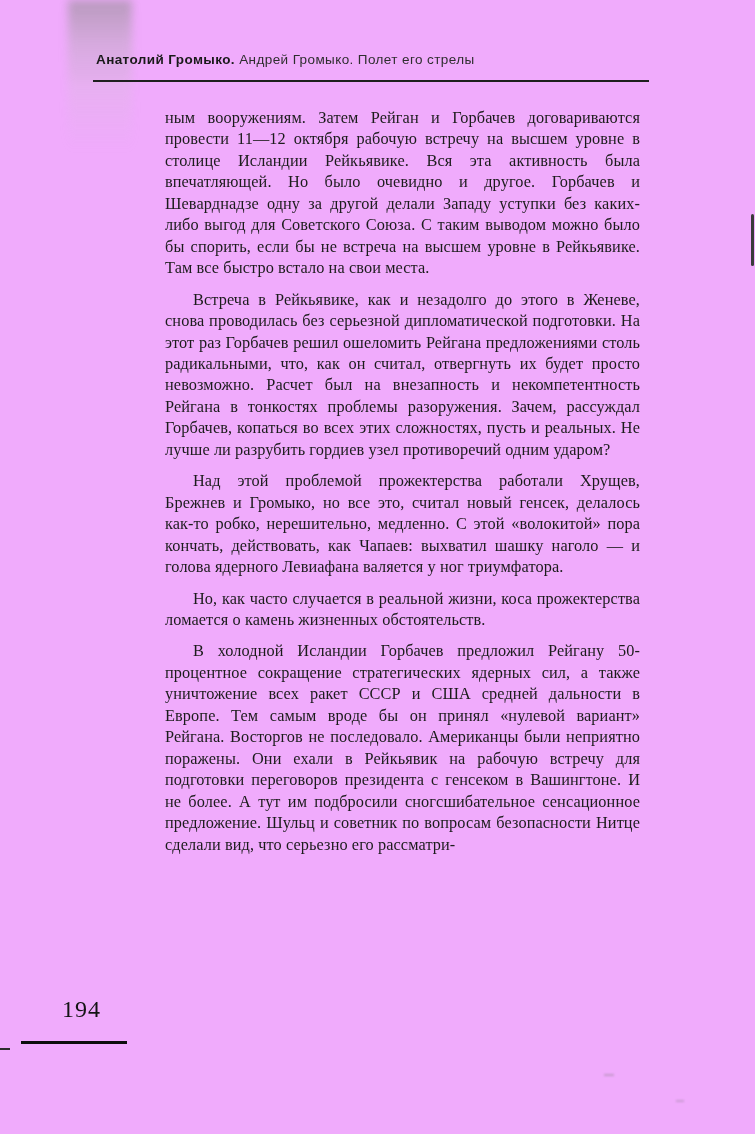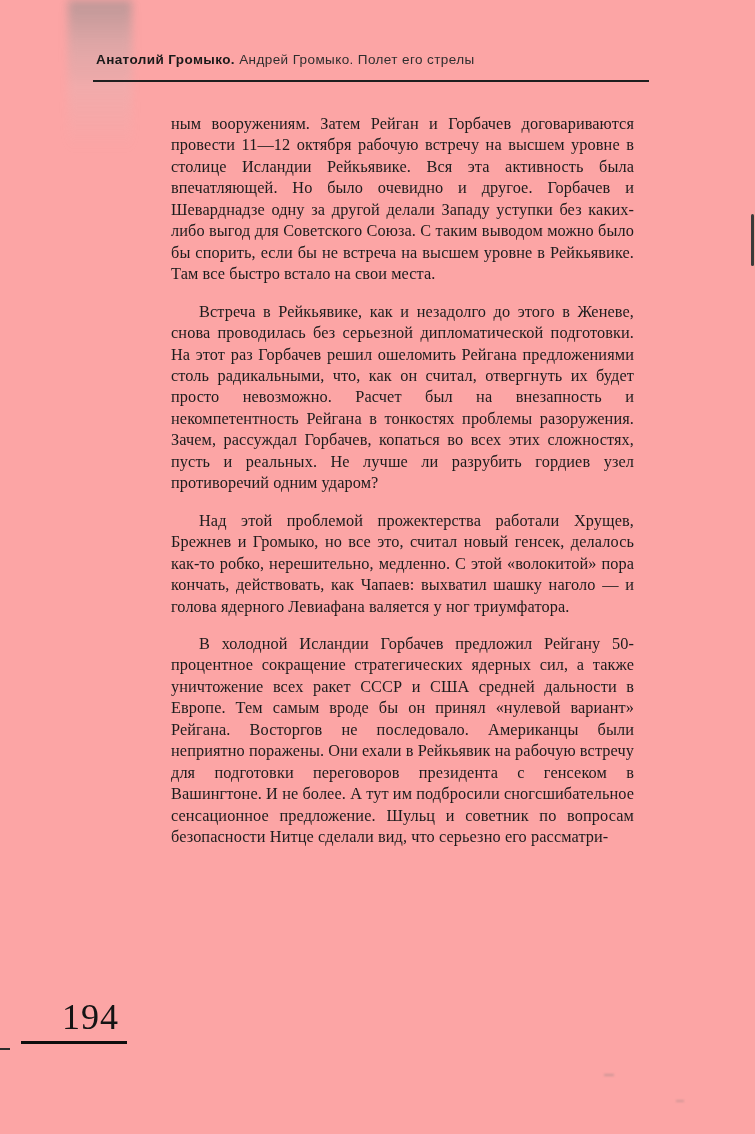--- a/index.html
+++ b/index.html
@@ -4,21 +4,21 @@
 <style>
   html, body {
     margin: 0;
     padding: 0;
     background: #ffffff;
   }
   .page {
     position: relative;
     width: 755px;
     height: 1134px;
-    background: #fca5a5;
+    background: #f0abfc;
     overflow: hidden;
     font-family: "Liberation Serif", serif;
     color: #1c1c1c;
   }
   
   .scan-shade {
     position: absolute;
     left: 68px;
     top: 0;
     width: 64px;
@@ -86,32 +86,32 @@
     position: absolute;
     left: 155px;
     top: 97px;
     width: 495px;
     font-size: 16.3px;
     line-height: 21.45px;
     text-align: justify;
     letter-spacing: 0.1px;
   }
   .text-column p {
-    margin: 16px;
+    margin: 10px;
     text-indent: 28px;
   }
   .text-column p.no-indent {
     text-indent: 0;
   }
   .page-number {
     position: absolute;
     left: 62px;
     top: 996px;
     font-family: "Liberation Serif", serif;
-    font-size: 36px;
+    font-size: 24px;
     font-weight: 400;
     color: #141414;
     letter-spacing: 1px;
   }
   .footer-rule {
     position: absolute;
     left: 21px;
     top: 1041px;
     width: 106px;
     height: 3px;
@@ -139,20 +139,21 @@
   <div class="running-header">
     <span class="author">Анатолий Громыко.</span><span> Андрей Громыко. Полет его стрелы</span>
   </div>
 
   <div class="header-rule"></div>
 
   <div class="text-column">
     <p class="no-indent">ным вооружениям. Затем Рейган и Горбачев договариваются провести 11—12 октября рабочую встречу на высшем уровне в столице Исландии Рейкьявике. Вся эта активность была впечатляющей. Но было очевидно и другое. Горбачев и Шеварднадзе одну за другой делали Западу уступки без каких-либо выгод для Советского Союза. С таким выводом можно было бы спорить, если бы не встреча на высшем уровне в Рейкьявике. Там все быстро встало на свои места.</p>
     <p>Встреча в Рейкьявике, как и незадолго до этого в Женеве, снова проводилась без серьезной дипломатической подготовки. На этот раз Горбачев решил ошеломить Рейгана предложениями столь радикальными, что, как он считал, отвергнуть их будет просто невозможно. Расчет был на внезапность и некомпетентность Рейгана в тонкостях проблемы разоружения. Зачем, рассуждал Горбачев, копаться во всех этих сложностях, пусть и реальных. Не лучше ли разрубить гордиев узел противоречий одним ударом?</p>
     <p>Над этой проблемой прожектерства работали Хрущев, Брежнев и Громыко, но все это, считал новый генсек, делалось как-то робко, нерешительно, медленно. С этой «волокитой» пора кончать, действовать, как Чапаев: выхватил шашку наголо — и голова ядерного Левиафана валяется у ног триумфатора.</p>
+    <p>Но, как часто случается в реальной жизни, коса прожектерства ломается о камень жизненных обстоятельств.</p>
     <p>В холодной Исландии Горбачев предложил Рейгану 50-процентное сокращение стратегических ядерных сил, а также уничтожение всех ракет СССР и США средней дальности в Европе. Тем самым вроде бы он принял «нулевой вариант» Рейгана. Восторгов не последовало. Американцы были неприятно поражены. Они ехали в Рейкьявик на рабочую встречу для подготовки переговоров президента с генсеком в Вашингтоне. И не более. А тут им подбросили сногсшибательное сенсационное предложение. Шульц и советник по вопросам безопасности Нитце сделали вид, что серьезно его рассматри-</p>
   </div>
 
   <div class="page-number">194</div>
   <div class="footer-rule"></div>
   <div class="footer-tick"></div>
 
 </div>
 
 </body></html>

